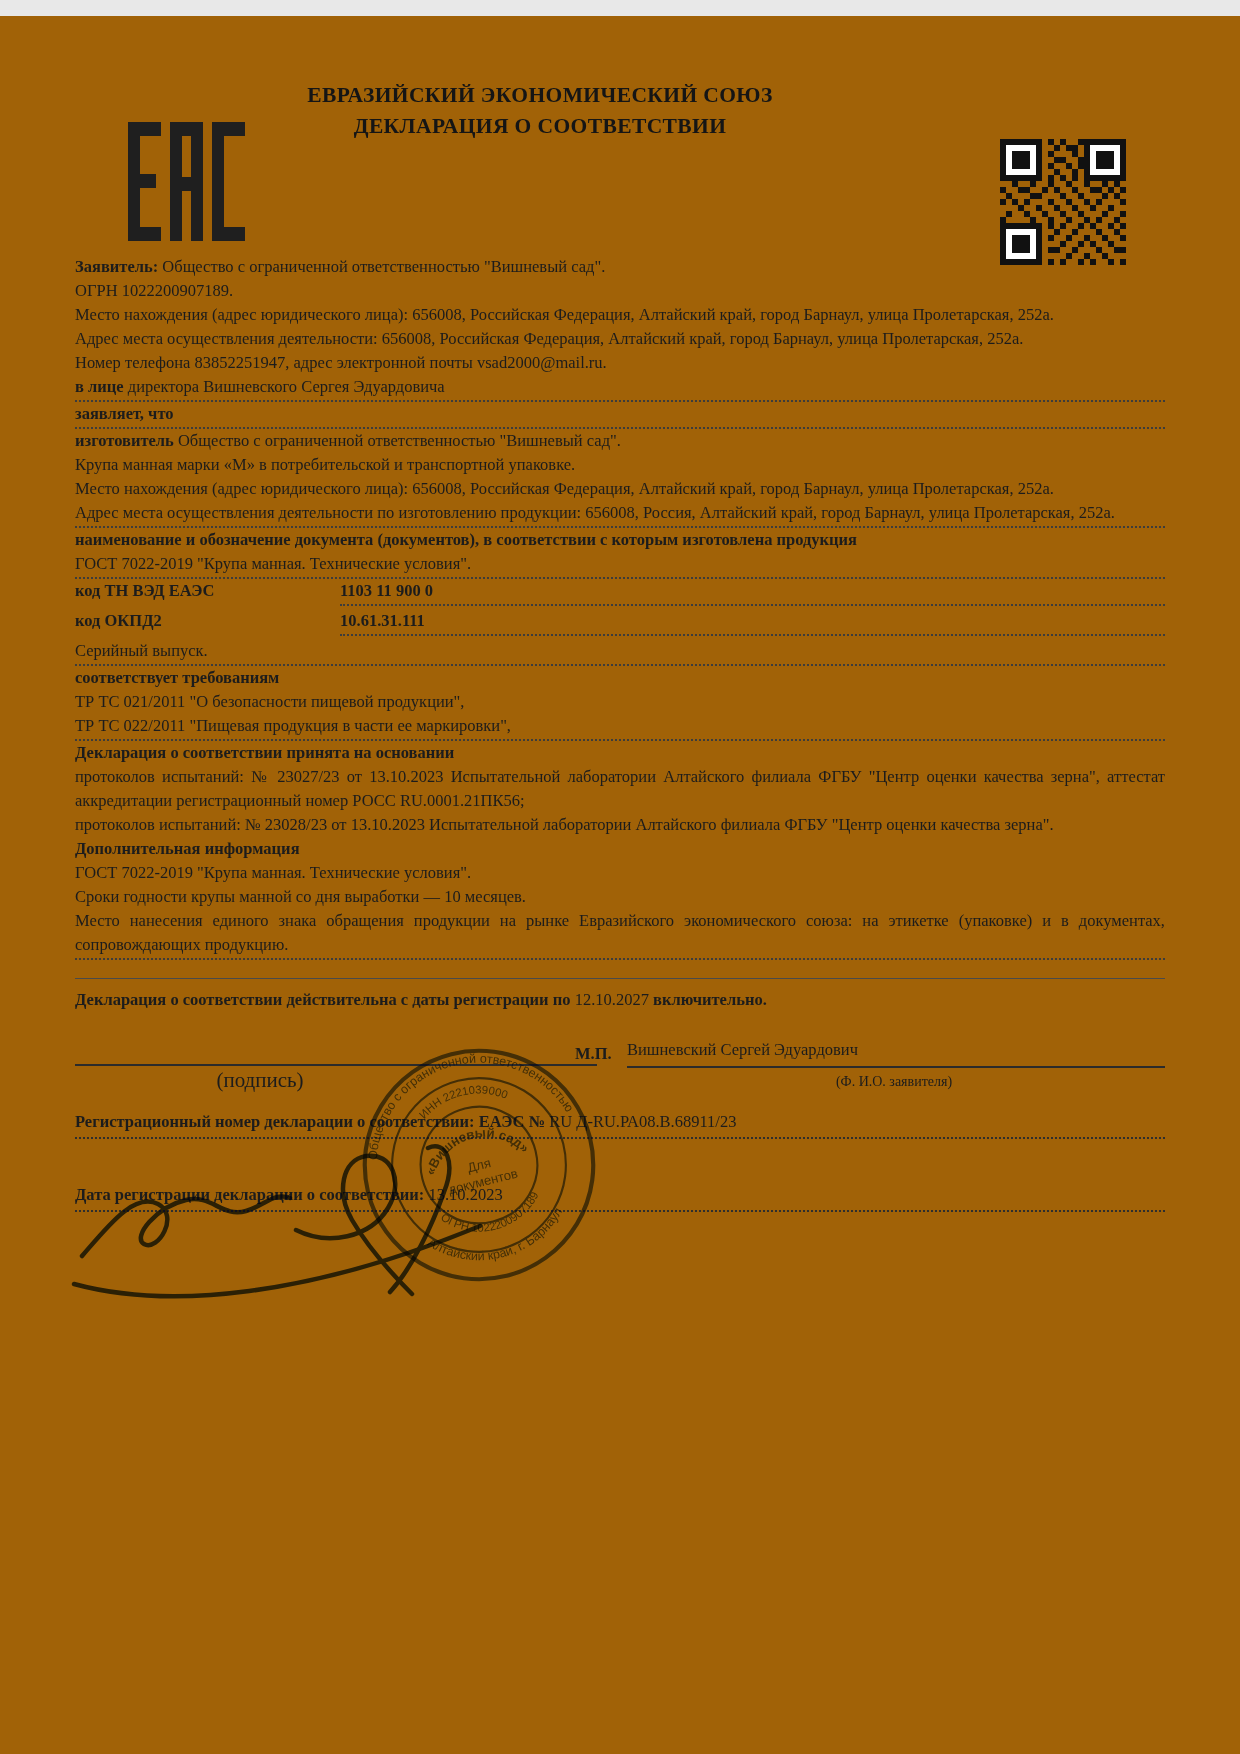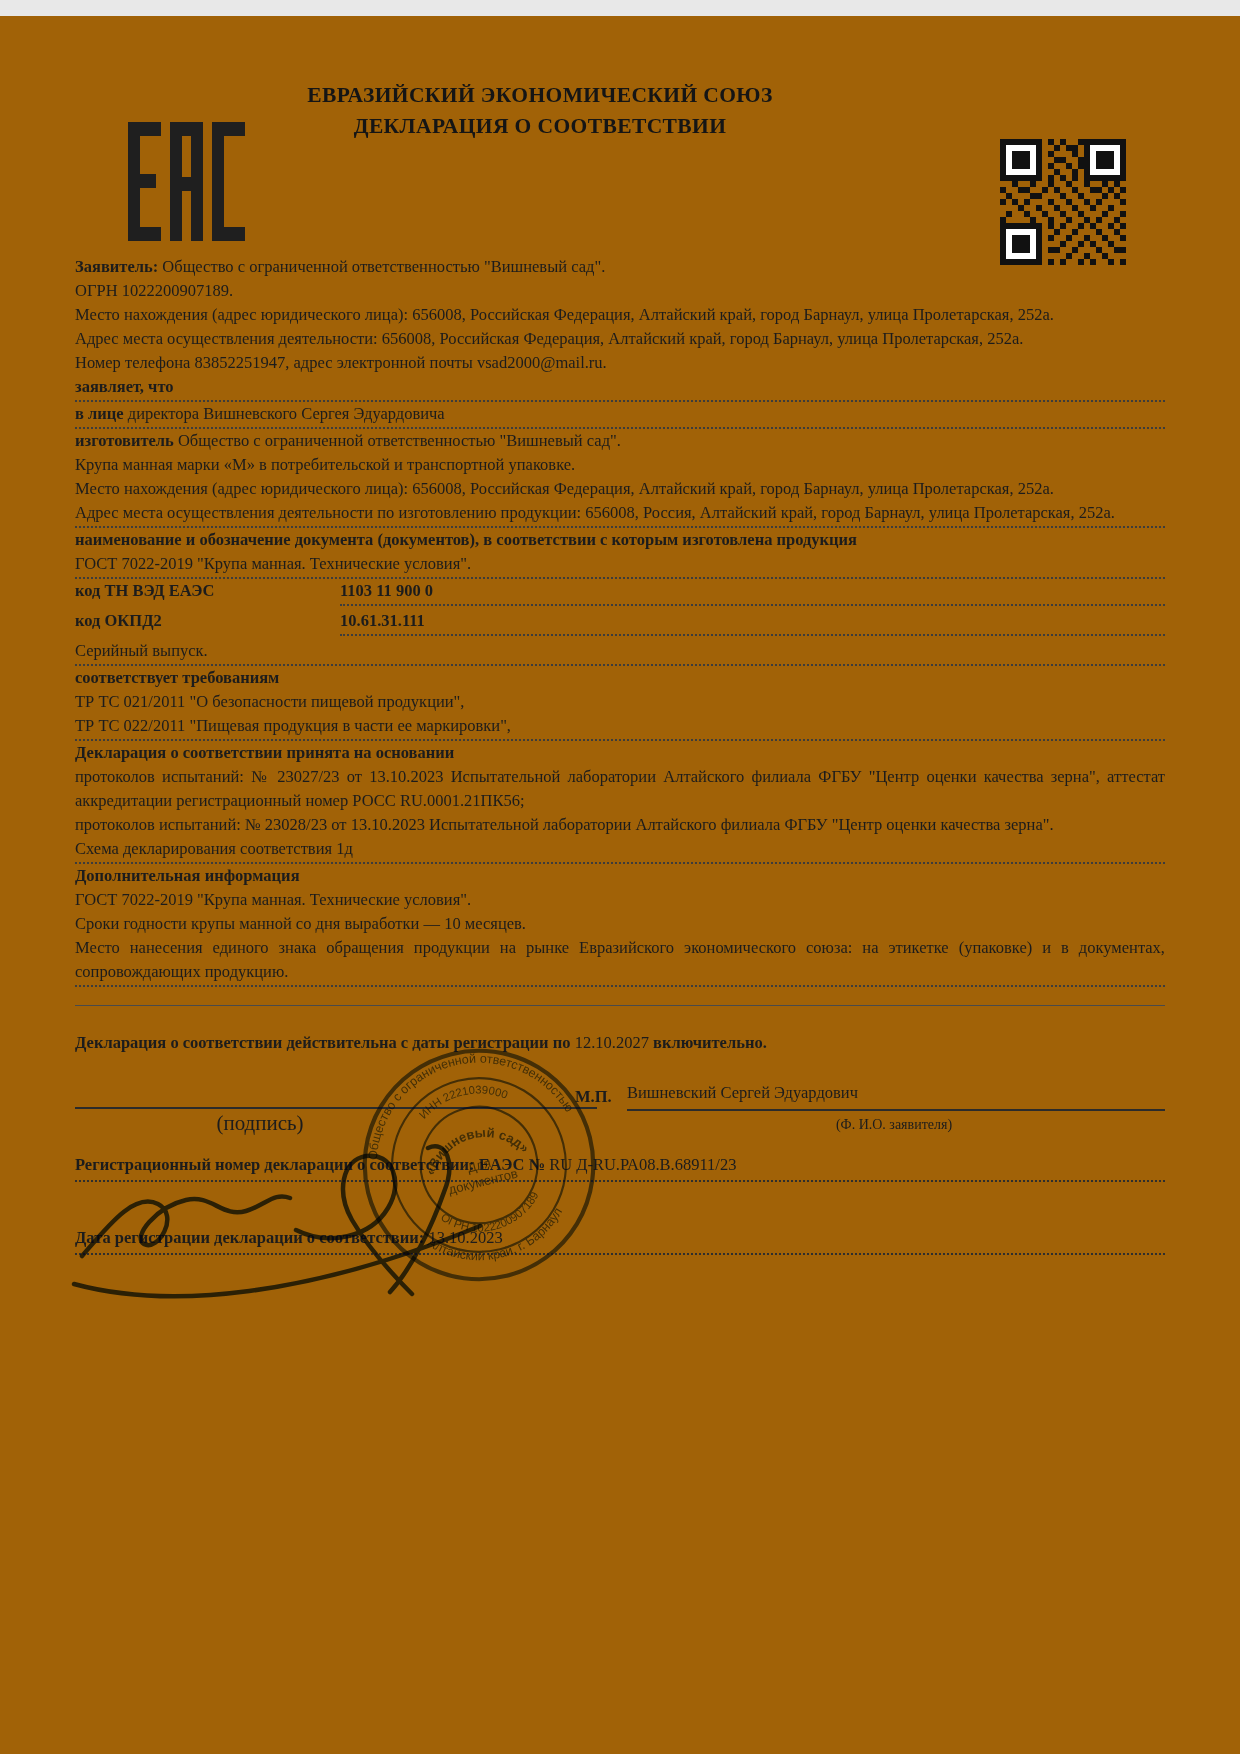--- a/index.html
+++ b/index.html
@@ -27,21 +27,21 @@
     font-size:16.5px;line-height:24px;
   }
   .content p{margin:0;}
   .just{text-align:justify;}
   .bold{font-weight:bold;}
   .sep{border-bottom:2px dotted #3c3c3c;padding-bottom:1px;margin-bottom:3px;}
   .sep2{border-bottom:2px dotted #2e2e2e;padding-bottom:3px;}
   .code-row{display:flex;margin-bottom:3px;}
   .code-label{width:265px;font-weight:bold;flex:0 0 auto;}
   .code-value{font-weight:bold;flex:1;border-bottom:2px dotted #3c3c3c;padding-bottom:1px;}
-  .validity{margin-top:18px !important;border-top:1px solid #4a4a4a;padding-top:25px;font-weight:bold;}
+  .validity{margin-top:18px !important;border-top:1px solid #4a4a4a;padding-top:9px;font-weight:bold;}
   .validity .dt{font-weight:normal;}
   
   .sig-row{position:relative;height:86px;margin-top:4px;}
   .sig-line-left{position:absolute;left:0;top:48px;width:522px;border-top:2px solid #2b2b2b;}
   .sig-caption{position:absolute;left:95px;top:52px;width:180px;text-align:center;font-size:21px;}
   .mp{position:absolute;left:500px;top:26px;font-weight:bold;}
   .sig-line-right{position:absolute;left:552px;right:0;top:50px;border-top:2px solid #2b2b2b;}
   .signer-name{position:absolute;left:552px;right:0;top:22px;}
   .signer-caption{position:absolute;left:552px;right:4px;top:54px;text-align:center;font-size:14px;}
   .regnum{margin-top:8px !important;}
@@ -106,22 +106,22 @@
       </g>
     </svg>
   </div>
 
   <div class="content">
     <p><b>Заявитель:</b> <span>Общество с ограниченной ответственностью "Вишневый сад".</span></p>
     <p>ОГРН 1022200907189.</p>
     <p class="just">Место нахождения (адрес юридического лица): 656008, Российская Федерация, Алтайский край, город Барнаул, улица Пролетарская, 252а.</p>
     <p class="just">Адрес места осуществления деятельности: 656008, Российская Федерация, Алтайский край, город Барнаул, улица Пролетарская, 252а.</p>
     <p>Номер телефона 83852251947, адрес электронной почты vsad2000@mail.ru.</p>
+    <p class="sep"><b>в лице</b> <span>директора Вишневского Сергея Эдуардовича</span></p>
     <p class="sep bold">заявляет, что</p>
-    <p class="sep"><b>в лице</b> <span>директора Вишневского Сергея Эдуардовича</span></p>
     <p><b>изготовитель</b> <span>Общество с ограниченной ответственностью "Вишневый сад".</span></p>
     <p>Крупа манная марки «М» в потребительской и транспортной упаковке.</p>
     <p class="just">Место нахождения (адрес юридического лица): 656008, Российская Федерация, Алтайский край, город Барнаул, улица Пролетарская, 252а.</p>
     <p class="just sep">Адрес места осуществления деятельности по изготовлению продукции: 656008, Россия, Алтайский край, город Барнаул, улица Пролетарская, 252а.</p>
     <p class="bold">наименование и обозначение документа (документов), в соответствии с которым изготовлена продукция</p>
     <p class="sep">ГОСТ 7022-2019 "Крупа манная. Технические условия".</p>
     <div class="code-row">
       <span class="code-label">код ТН ВЭД ЕАЭС</span>
       <span class="code-value">1103 11 900 0</span>
     </div>
@@ -129,21 +129,20 @@
       <span class="code-label">код ОКПД2</span>
       <span class="code-value">10.61.31.111</span>
     </div>
     <p class="sep">Серийный выпуск.</p>
     <p class="bold">соответствует требованиям</p>
     <p>ТР ТС 021/2011 "О безопасности пищевой продукции",</p>
     <p class="sep">ТР ТС 022/2011 "Пищевая продукция в части ее маркировки",</p>
     <p class="bold">Декларация о соответствии принята на основании</p>
     <p class="just">протоколов испытаний: № 23027/23 от 13.10.2023 Испытательной лаборатории Алтайского филиала ФГБУ "Центр оценки качества зерна", аттестат аккредитации регистрационный номер РОСС RU.0001.21ПК56;</p>
     <p class="just">протоколов испытаний: № 23028/23 от 13.10.2023 Испытательной лаборатории Алтайского филиала ФГБУ "Центр оценки качества зерна".</p>
-    <p class="sep">Схема декларирования соответствия 1д</p>
     <p class="bold">Дополнительная информация</p>
     <p>ГОСТ 7022-2019 "Крупа манная. Технические условия".</p>
     <p>Сроки годности крупы манной со дня выработки — 10 месяцев.</p>
     <p class="just sep">Место нанесения единого знака обращения продукции на рынке Евразийского экономического союза: на этикетке (упаковке) и в документах, сопровождающих продукцию.</p>
 
     <p class="validity"><span>Декларация о соответствии действительна с даты регистрации по</span> <span class="dt">12.10.2027</span> <span>включительно.</span></p>
 
     <div class="sig-row">
       <div class="sig-line-left"></div>
       <div class="sig-caption">(подпись)</div>

